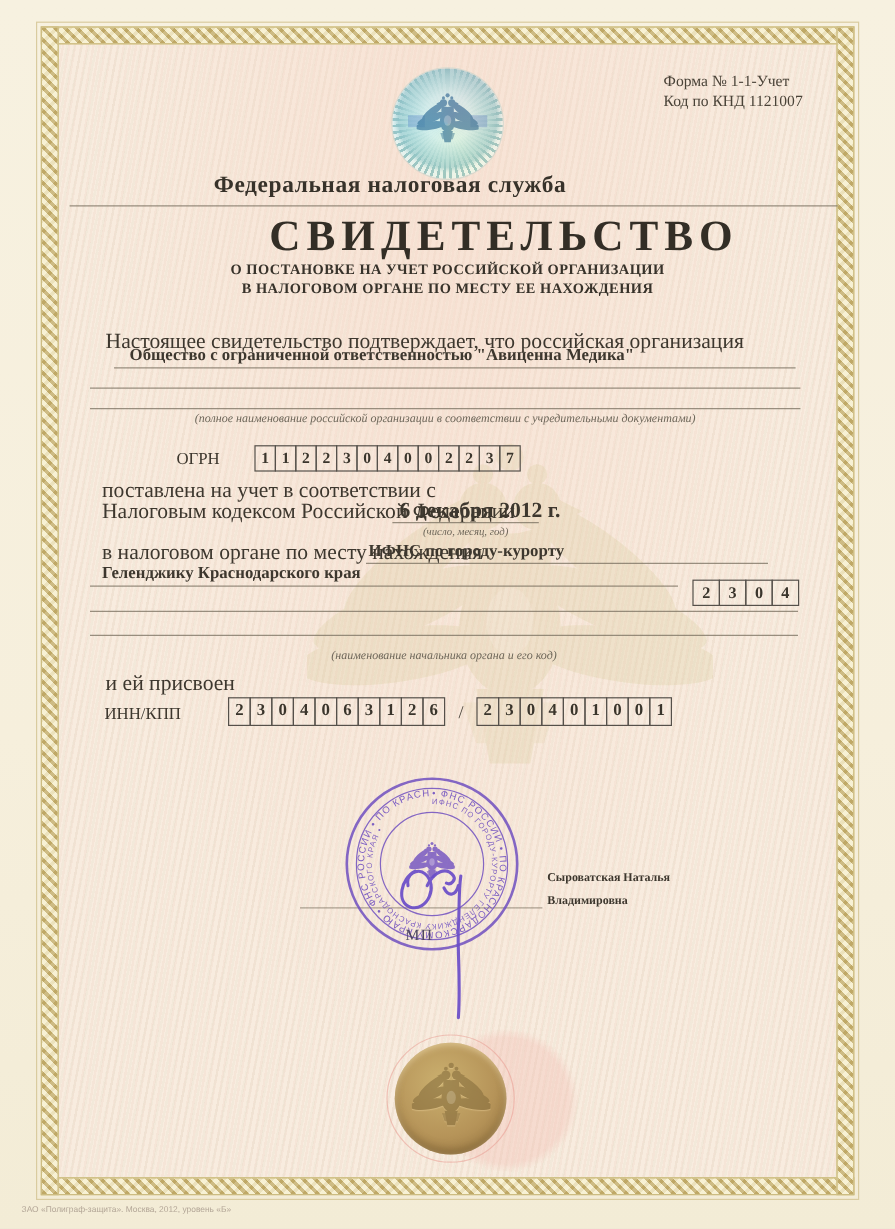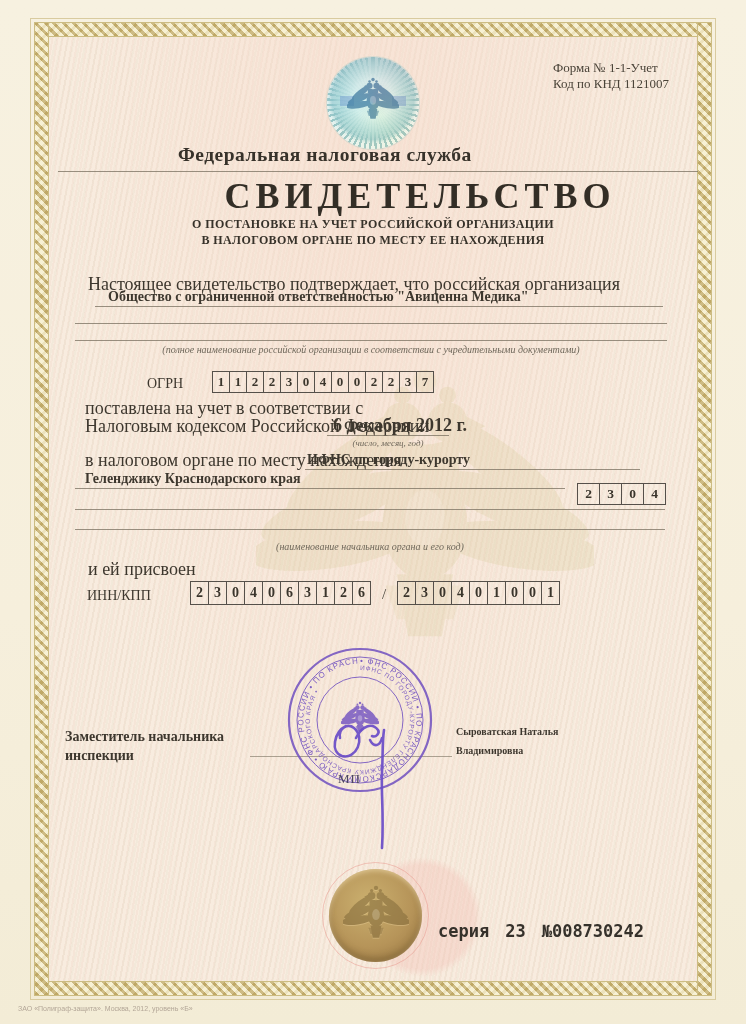--- a/index.html
+++ b/index.html
@@ -204,24 +204,20 @@
     <span class="cell">3</span>
     <span class="cell">0</span>
     <span class="cell">4</span>
     <span class="cell">0</span>
     <span class="cell">1</span>
     <span class="cell">0</span>
     <span class="cell">0</span>
     <span class="cell">1</span>
   </div>
 
-  <div class="abs txt b" style="left:65px;top:727px;font-size:14px;line-height:19px">
-    <div>Заместитель начальника</div>
-    <div>инспекции</div>
-  </div>
   <div class="abs sigline"></div>
   <div class="abs txt b" style="left:456px;top:722px;font-size:10px;line-height:19px">
     <div>Сыроватская Наталья</div>
     <div>Владимировна</div>
   </div>
 
   <svg class="abs stamp" width="160" height="215" viewBox="0 0 160 215">
     <g stroke="#7050c0" fill="none" opacity=".85">
       <circle cx="76" cy="80" r="71" stroke-width="2.2"></circle>
       <circle cx="76" cy="80" r="63" stroke-width="1"></circle>
@@ -246,21 +242,16 @@
     </g>
   </svg>
   <div class="abs mp">МП</div>
 
   <div class="abs seal">
     <svg width="66" height="64" viewBox="0 0 120 110">
       <use href="#eagle" fill="#826a3a"></use>
     </svg>
   </div>
 
-  <div class="abs series">
-    <span>серия</span>
-    <span>23</span>
-    <span>№008730242</span>
-  </div>
 
   <div class="abs printnote">ЗАО «Полиграф-защита». Москва, 2012, уровень «Б»</div>
 
 </div>
 
 </body></html>

